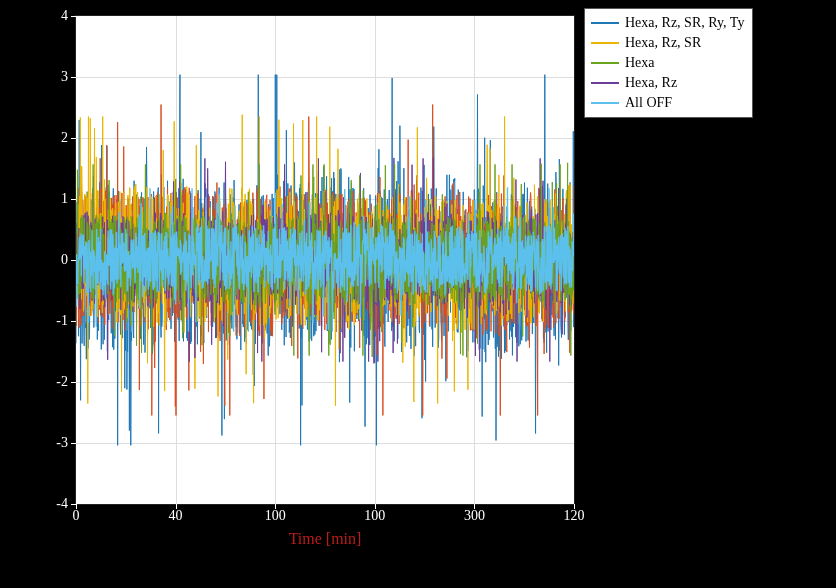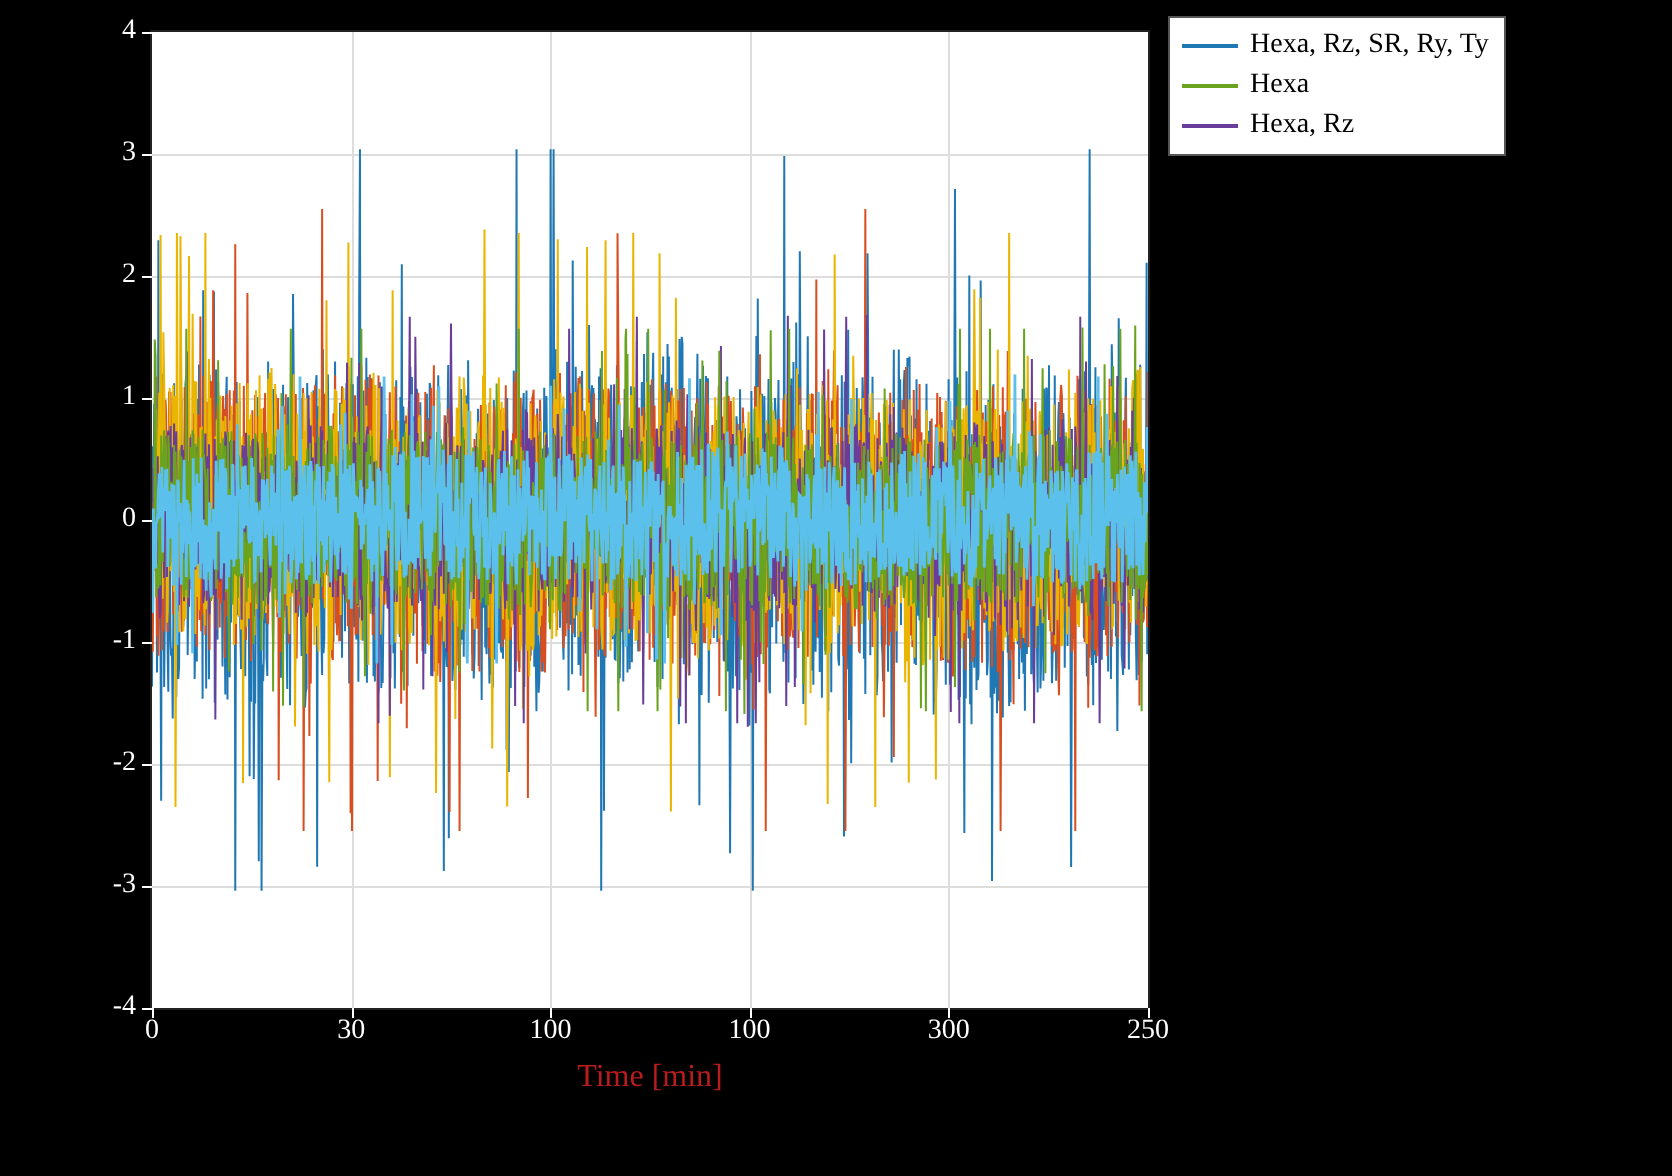--- a/index.html
+++ b/index.html
@@ -136,25 +136,25 @@
       </svg>
 
     <span class="tickmark-x" style="left:0%"></span>
     <span class="tickmark-x" style="left:20%"></span>
     <span class="tickmark-x" style="left:40%"></span>
     <span class="tickmark-x" style="left:60%"></span>
     <span class="tickmark-x" style="left:80%"></span>
     <span class="tickmark-x" style="left:100%"></span>
 
     <span class="tick-x" style="left:0%">0</span>
-    <span class="tick-x" style="left:20%">30</span>
+    <span class="tick-x" style="left:20%">40</span>
     <span class="tick-x" style="left:40%">100</span>
     <span class="tick-x" style="left:60%">100</span>
     <span class="tick-x" style="left:80%">300</span>
-    <span class="tick-x" style="left:100%">250</span>
+    <span class="tick-x" style="left:100%">120</span>
 
     <span class="tickmark-y" style="top:100%"></span>
     <span class="tickmark-y" style="top:87.5%"></span>
     <span class="tickmark-y" style="top:75%"></span>
     <span class="tickmark-y" style="top:62.5%"></span>
     <span class="tickmark-y" style="top:50%"></span>
     <span class="tickmark-y" style="top:37.5%"></span>
     <span class="tickmark-y" style="top:25%"></span>
     <span class="tickmark-y" style="top:12.5%"></span>
     <span class="tickmark-y" style="top:0%"></span>
@@ -172,21 +172,29 @@
     <span class="xlabel">Time [min]</span>
 
   </div>
 
   <div class="legend">
     <div class="legend-row">
       <span class="legend-swatch" style="border-color:#1f77b4"></span>
       <span>Hexa, Rz, SR, Ry, Ty</span>
     </div>
     <div class="legend-row">
+      <span class="legend-swatch" style="border-color:#e9b500"></span>
+      <span>Hexa, Rz, SR</span>
+    </div>
+    <div class="legend-row">
       <span class="legend-swatch" style="border-color:#6aa31e"></span>
       <span>Hexa</span>
     </div>
     <div class="legend-row">
       <span class="legend-swatch" style="border-color:#6a3d9a"></span>
       <span>Hexa, Rz</span>
     </div>
+    <div class="legend-row">
+      <span class="legend-swatch" style="border-color:#5bc0eb"></span>
+      <span>All OFF</span>
+    </div>
   </div>
 </div>
 
 </body></html>

